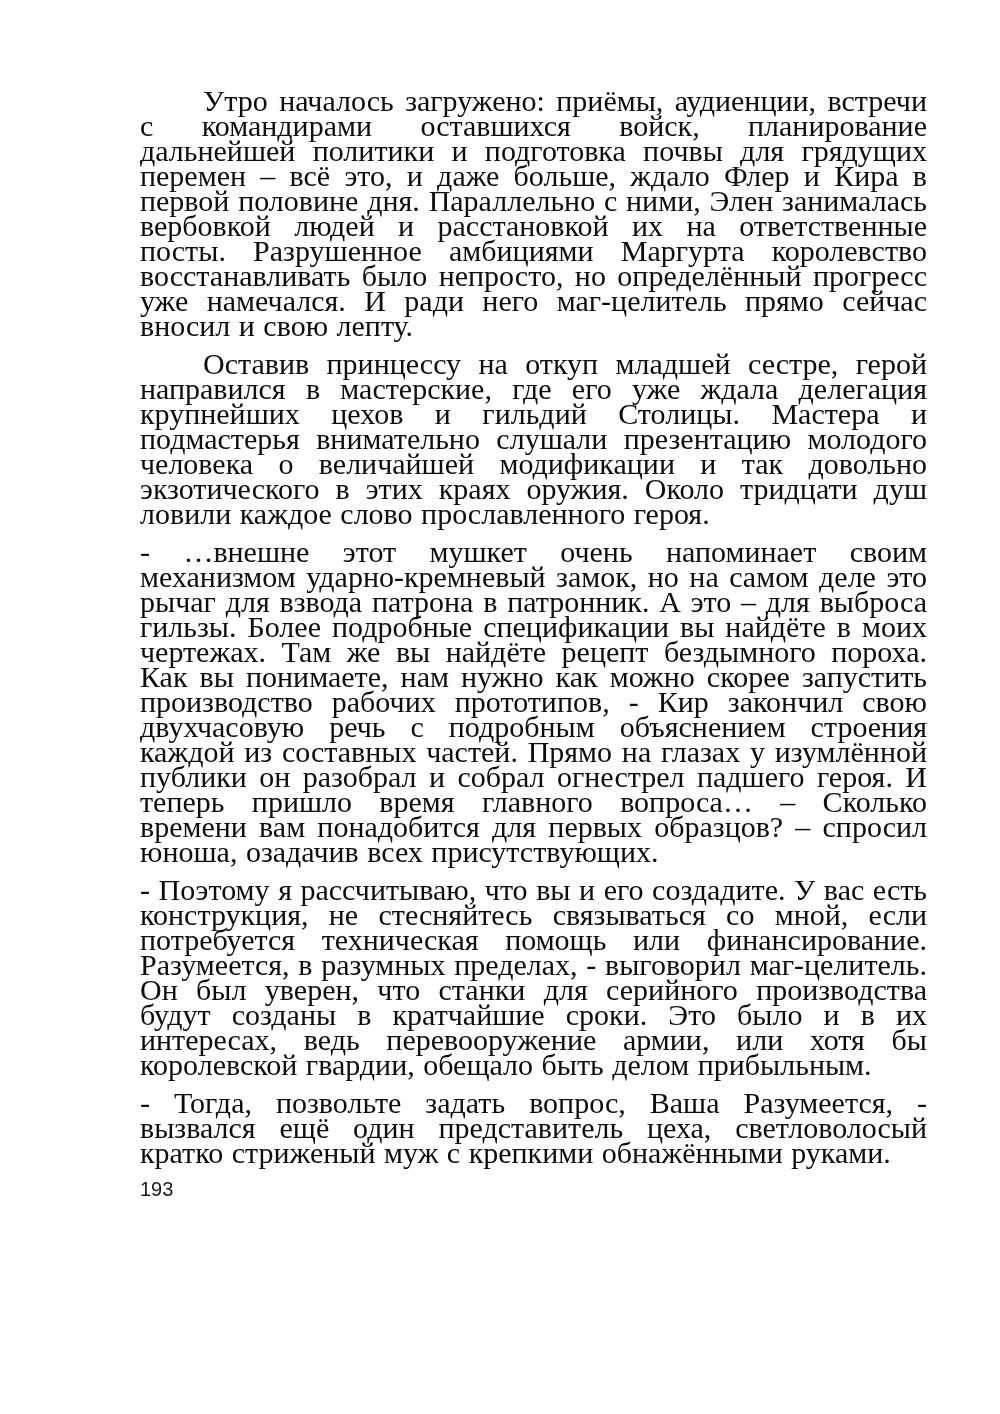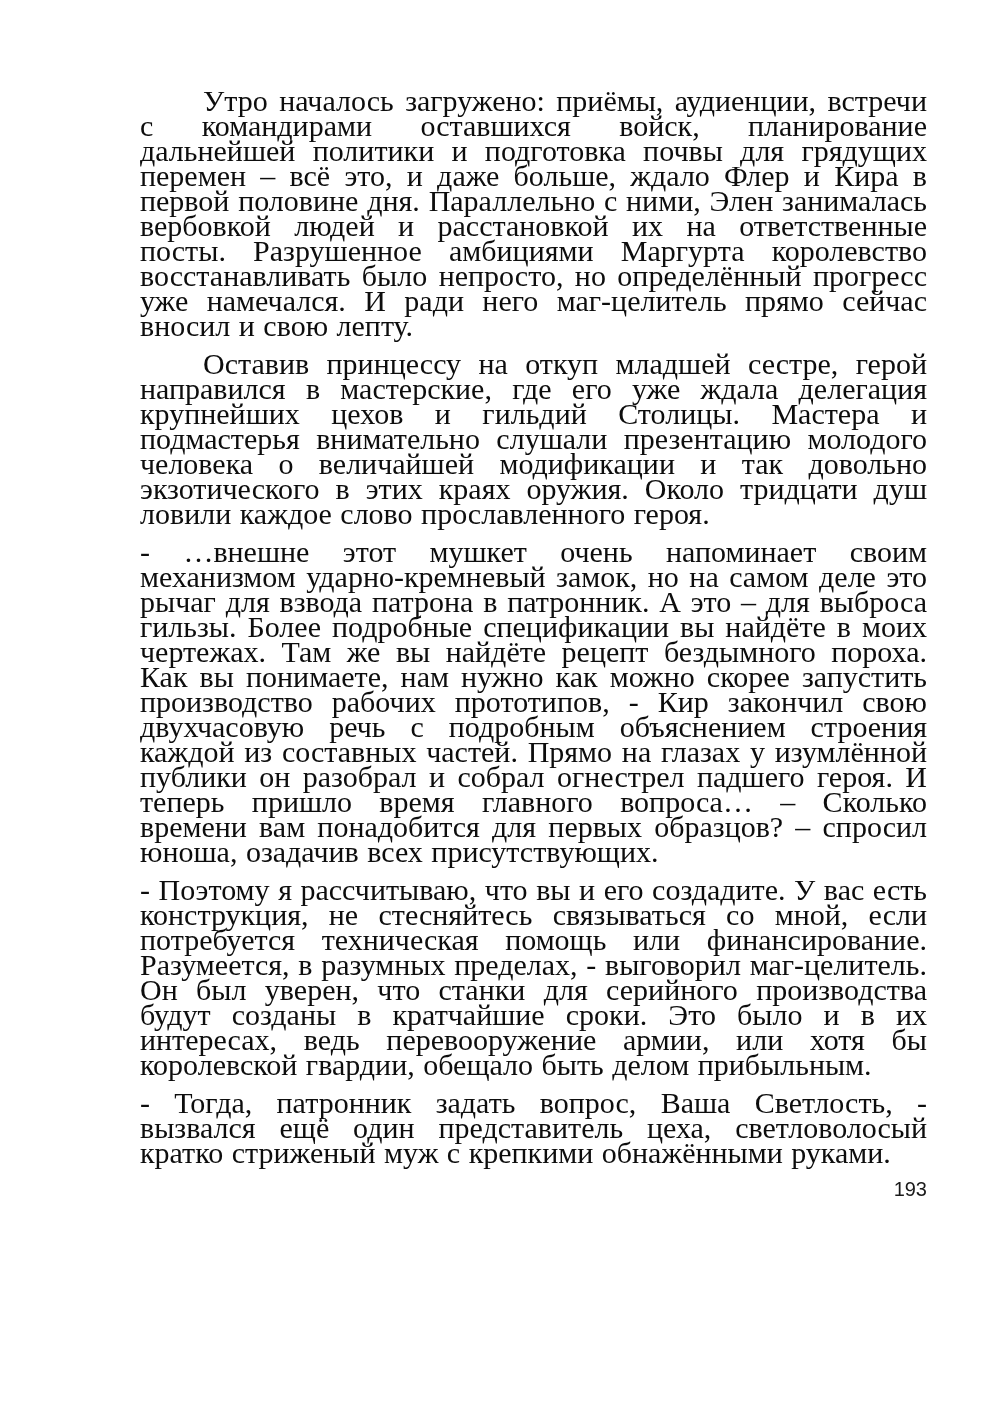--- a/index.html
+++ b/index.html
@@ -27,31 +27,31 @@
     font-size: 30px;
     line-height: 25px;
     text-align: justify;
     word-spacing: 1px;
   }
   .body-text p.indent {
     text-indent: 63px;
   }
   .page-number {
     margin-top: 9px;
-    text-align: right;
+    text-align: left;
     font-family: "Liberation Sans", "DejaVu Sans", sans-serif;
     font-size: 20px;
     color: #1a1a1a;
   }
 </style>
 </head>
 <body>
 
 <div class="page">
   <div class="body-text">
     <p class="indent">Утро началось загружено: приёмы, аудиенции, встречи с командирами оставшихся войск, планирование дальнейшей политики и подготовка почвы для грядущих перемен – всё это, и даже больше, ждало Флер и Кира в первой половине дня. Параллельно с ними, Элен занималась вербовкой людей и расстановкой их на ответственные посты. Разрушенное амбициями Маргурта королевство восстанавливать было непросто, но определённый прогресс уже намечался. И ради него маг-целитель прямо сейчас вносил и свою лепту.</p>
     <p class="indent">Оставив принцессу на откуп младшей сестре, герой направился в мастерские, где его уже ждала делегация крупнейших цехов и гильдий Столицы. Мастера и подмастерья внимательно слушали презентацию молодого человека о величайшей модификации и так довольно экзотического в этих краях оружия. Около тридцати душ ловили каждое слово прославленного героя.</p>
     <p>- …внешне этот мушкет очень напоминает своим механизмом ударно-кремневый замок, но на самом деле это рычаг для взвода патрона в патронник. А это – для выброса гильзы. Более подробные спецификации вы найдёте в моих чертежах. Там же вы найдёте рецепт бездымного пороха. Как вы понимаете, нам нужно как можно скорее запустить производство рабочих прототипов, - Кир закончил свою двухчасовую речь с подробным объяснением строения каждой из составных частей. Прямо на глазах у изумлённой публики он разобрал и собрал огнестрел падшего героя. И теперь пришло время главного вопроса… – Сколько времени вам понадобится для первых образцов? – спросил юноша, озадачив всех присутствующих.</p>
     <p>- Поэтому я рассчитываю, что вы и его создадите. У вас есть конструкция, не стесняйтесь связываться со мной, если потребуется техническая помощь или финансирование. Разумеется, в разумных пределах, - выговорил маг-целитель. Он был уверен, что станки для серийного производства будут созданы в кратчайшие сроки. Это было и в их интересах, ведь перевооружение армии, или хотя бы королевской гвардии, обещало быть делом прибыльным.</p>
-    <p>- Тогда, патронник задать вопрос, Ваша Светлость, - вызвался ещё один представитель цеха, светловолосый кратко стриженый муж с крепкими обнажёнными руками.</p>
+    <p>- Тогда, позвольте задать вопрос, Ваша Разумеется, - вызвался ещё один представитель цеха, светловолосый кратко стриженый муж с крепкими обнажёнными руками.</p>
   </div>
   <div class="page-number">193</div>
 </div>
 
 </body></html>

